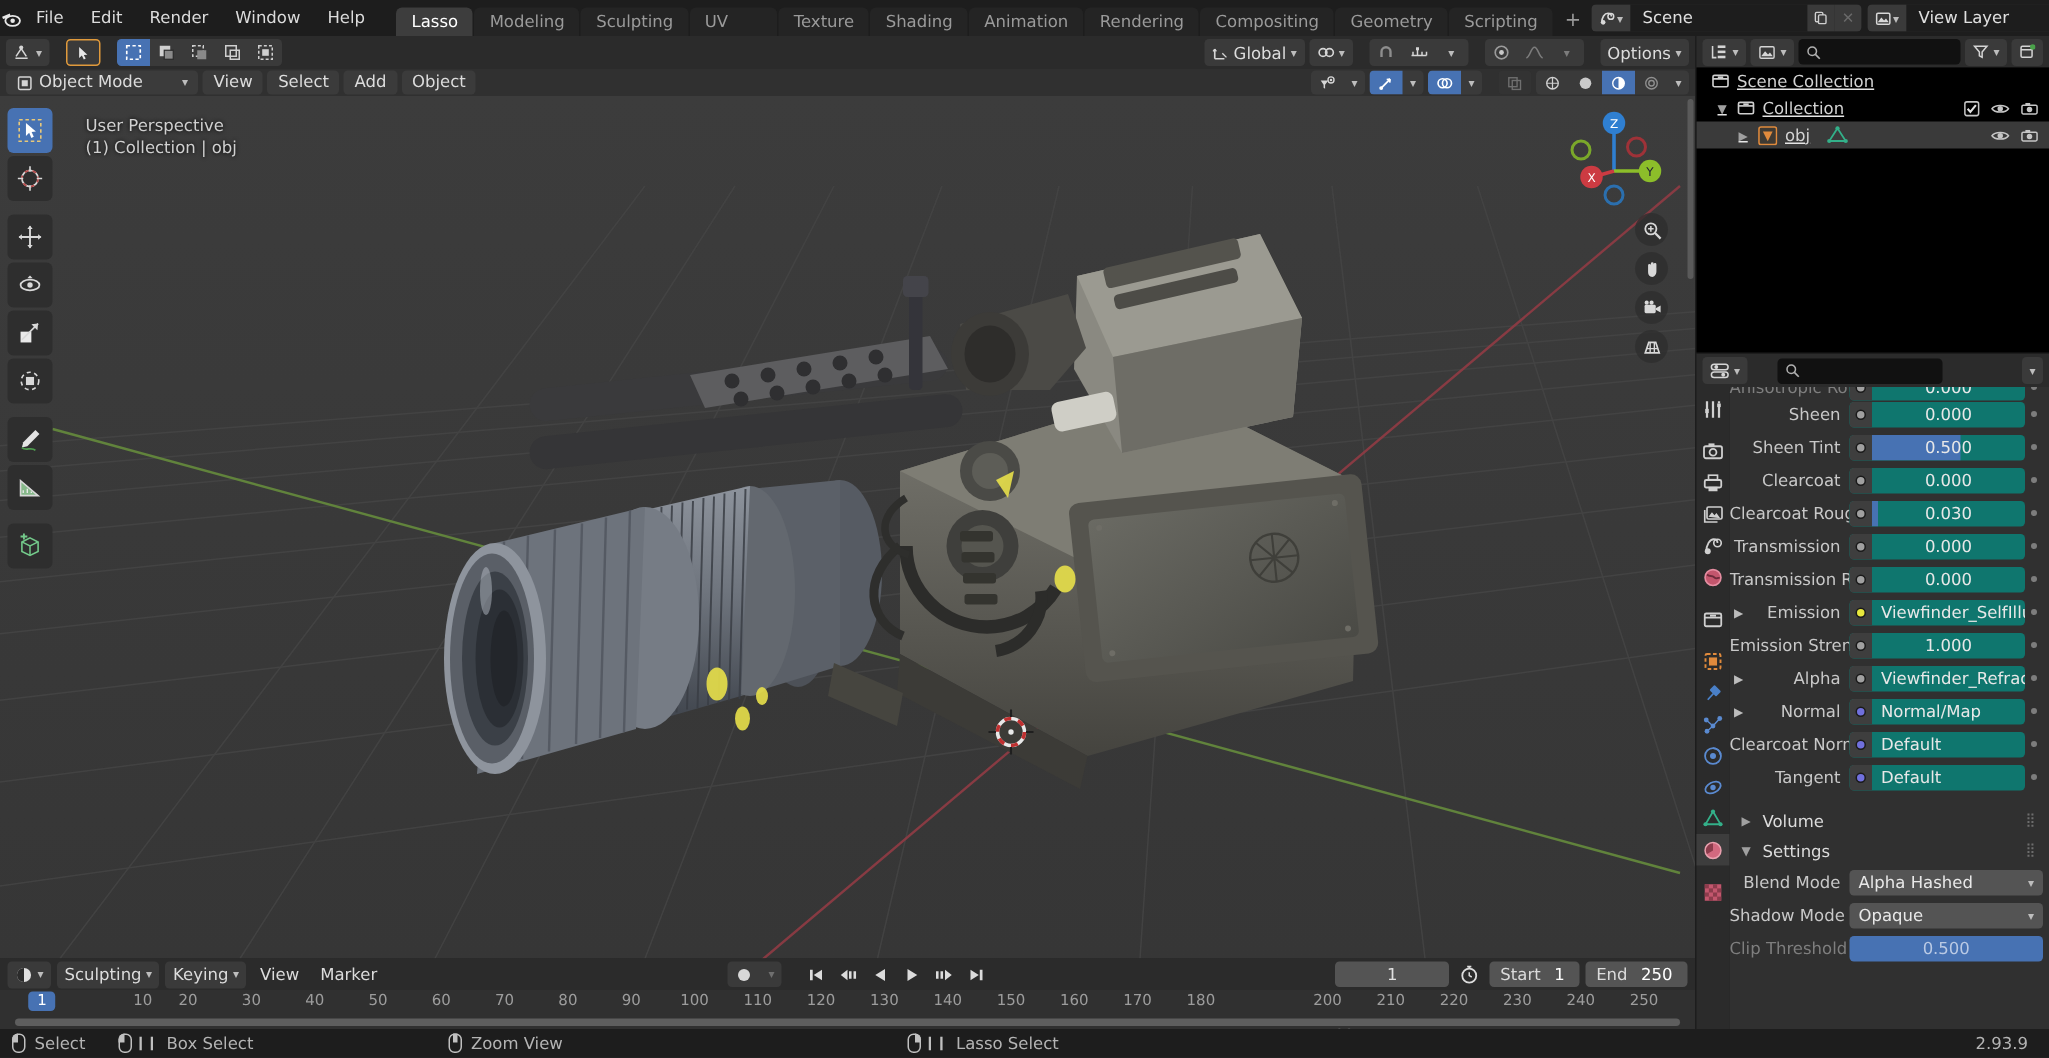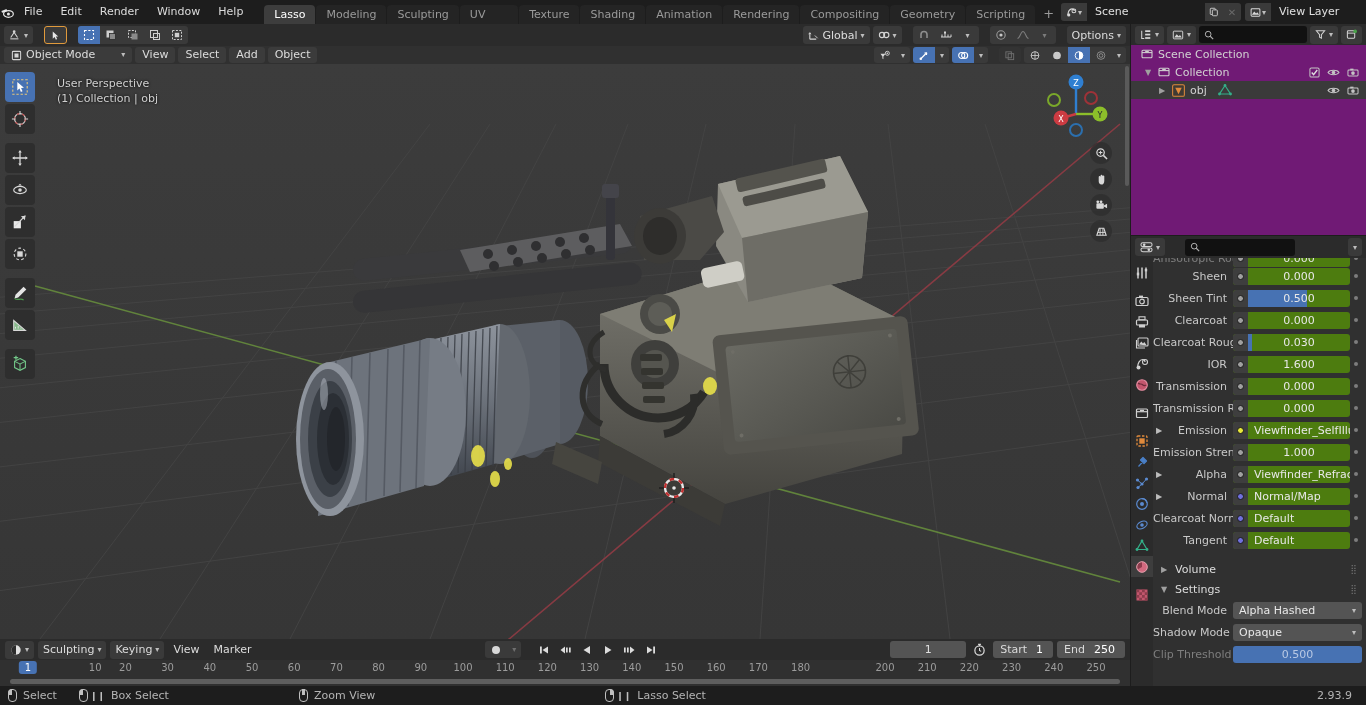--- a/index.html
+++ b/index.html
@@ -73,41 +73,41 @@
     font-size:11px; display:flex; align-items:center; justify-content:center;}
   .range-grp { display:flex; align-items:center; height:17px; background:#545454; border-radius:3px; overflow:hidden;}
   .range-lbl { padding:0 7px; font-size:11px; color:#dadada; line-height:17px;}
   .range-val { padding:0 10px 0 2px; font-size:11px; color:#ffffff; line-height:17px;}
 
   
   .outliner-header { position:absolute; left:1131px; top:24px; width:235px; height:21px;
     background:#2b2b2b; display:flex; align-items:center; padding:0 4px; gap:3px;}
   .search-box { flex:1; height:17px; background:#111; border-radius:3px; display:flex;
     align-items:center; padding:0 5px; gap:4px; }
-  .outliner { position:absolute; left:1131px; top:45px; width:235px; height:190px; background:#701a75; }
+  .outliner { position:absolute; left:1131px; top:45px; width:235px; height:190px; background:#000000;text-decoration:underline; }
   .out-row { display:flex; align-items:center; height:18px; padding-left:6px; gap:5px; font-size:11px; color:#d2d2d2;}
   .out-row.sel { background:#3a3a3a; }
   .out-right { margin-left:auto; display:flex; align-items:center; gap:7px; padding-right:7px; }
   .disc { font-size:8px; color:#a0a0a0; width:8px; }
 
   
   .prop-header { position:absolute; left:1131px; top:236px; width:235px; height:22px;
     background:#2b2b2b; display:flex; align-items:center; padding:0 4px; gap:4px;}
   .prop-tabs { position:absolute; left:1131px; top:258px; width:22px; height:430px; background:#2b2b2b;
     display:flex; flex-direction:column; align-items:center; padding-top:4px; gap:0px;}
   .ptab { width:22px; height:21px; display:flex; align-items:center; justify-content:center; }
   .ptab.active { background:#3d3d3d; }
   .ptab-gap { height:7px; }
   .prop-body { position:absolute; left:1153px; top:258px; width:213px; height:430px;
     background:#303030; overflow:hidden; }
   .prow { display:flex; align-items:center; height:22px; padding-right:4px; }
   .plabel { width:80px; text-align:right; padding-right:6px; font-size:11px; color:#c8c8c8;
     white-space:nowrap; overflow:hidden; }
   .plabel.dim { color:#7e7e7e; }
-  .pfield { flex:1; height:17px; background:#4d7c0f; border-radius:3px; position:relative;
+  .pfield { flex:1; height:17px; background:#0f766e; border-radius:3px; position:relative;
     display:flex; align-items:center; overflow:hidden; }
   .psocket { width:15px; height:17px; display:flex; align-items:center; justify-content:center;
     background:#3e3e3e; flex-shrink:0;}
   .dot { width:7px; height:7px; border-radius:50%; border:1px solid #1a1a1a; }
   .pval { flex:1; text-align:center; font-size:11px; color:#e8e8e8; position:relative; z-index:2;}
   .pval.left { text-align:left; padding-left:6px; }
   .pfill { position:absolute; left:15px; top:0; height:17px; background:#4772b3; z-index:1;}
   .pdot-right { width:12px; display:flex; align-items:center; justify-content:center; }
   .pdot-right i { display:block; width:4px; height:4px; border-radius:50%; background:#7d7d7d; }
   .tri { width:12px; text-align:center; font-size:8px; color:#bdbdbd; flex-shrink:0;}
@@ -1106,32 +1106,20 @@
           <i class="dot" style="background:#a0a0a0"></i>
         </div>
       <div class="pfill" style="width:3%"></div>
       <div class="pval">0.030</div>
     </div>
     <div class="pdot-right">
         <i></i>
       </div>
   </div>
 
-  <div class="prow">
-    <div class="plabel">IOR</div>
-    <div class="pfield">
-      <div class="psocket">
-          <i class="dot" style="background:#a0a0a0"></i>
-        </div>
-      <div class="pval">1.600</div>
-    </div>
-    <div class="pdot-right">
-        <i></i>
-      </div>
-  </div>
 
   <div class="prow">
     <div class="plabel">Transmission</div>
     <div class="pfield">
       <div class="psocket">
           <i class="dot" style="background:#a0a0a0"></i>
         </div>
       <div class="pval">0.000</div>
     </div>
     <div class="pdot-right">

